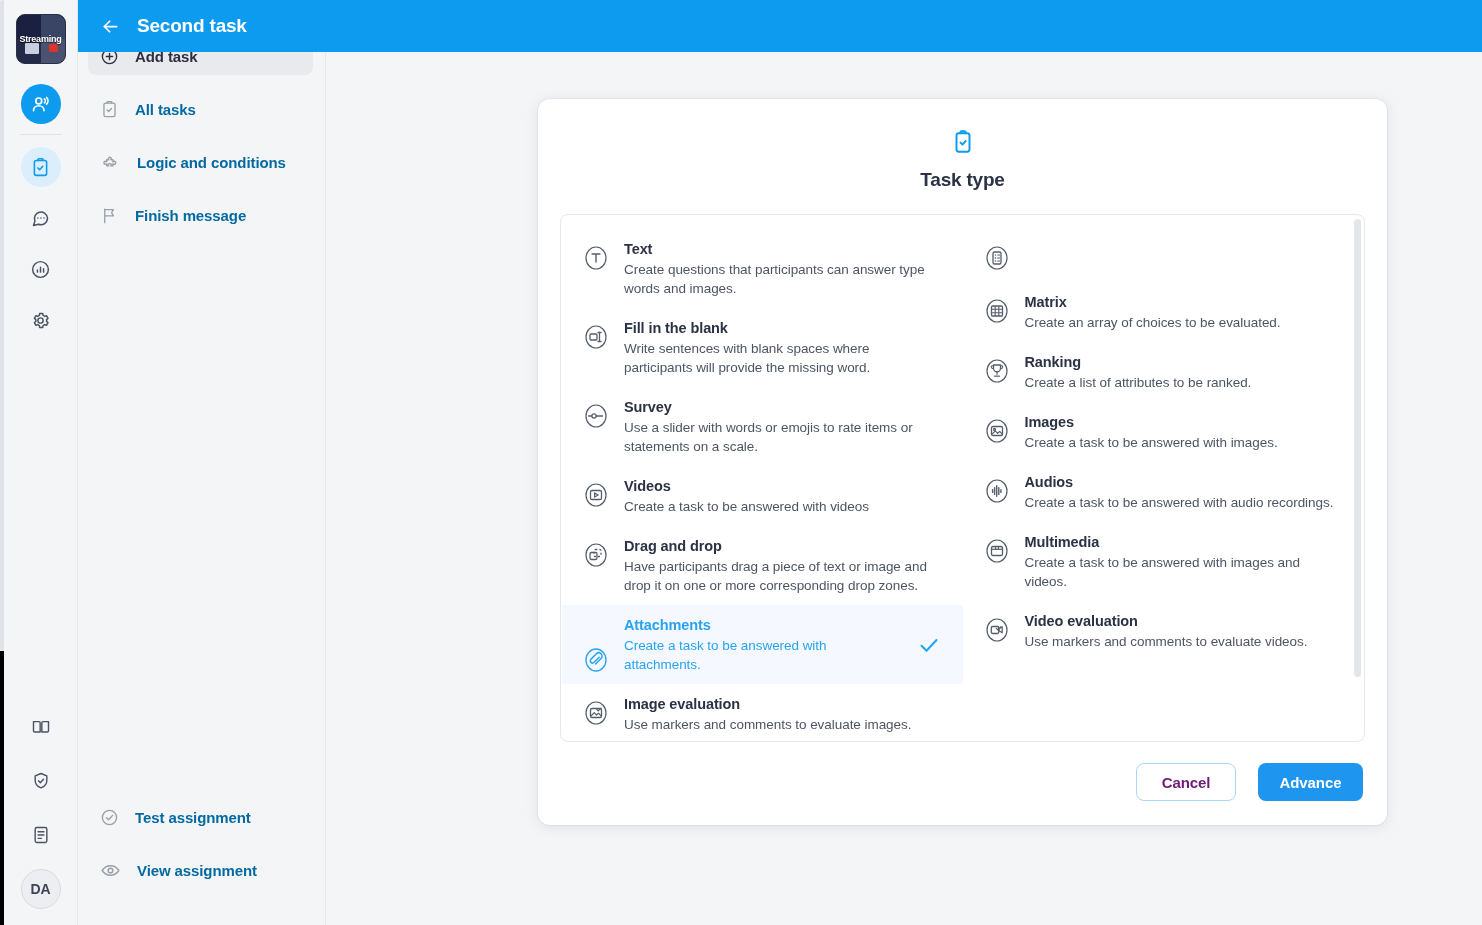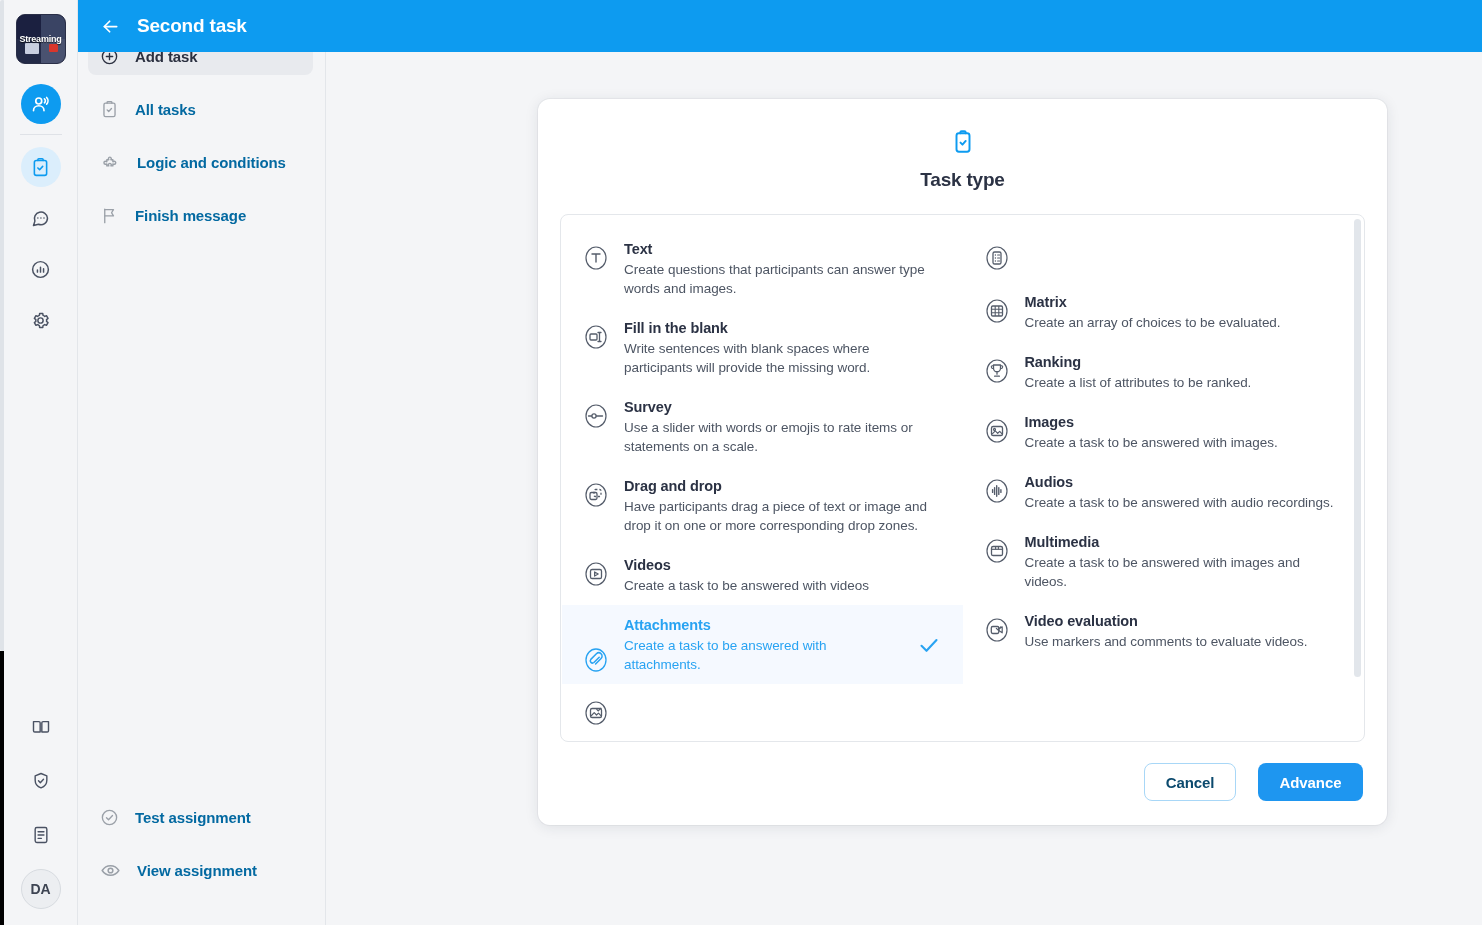--- a/index.html
+++ b/index.html
@@ -142,21 +142,21 @@
   .modal-actions {
     margin-top: auto; display: flex; justify-content: flex-end;
     gap: 22px; padding: 21px 2px 24px 0;
   }
   .btn {
     height: 38px; border-radius: 8px; font-size: 15px; font-weight: 700;
     letter-spacing: -0.1px; cursor: pointer; border: none;
     display: flex; align-items: center; justify-content: center;
     font-family: "Liberation Sans", sans-serif;
   }
-  .btn.ghost { width: 92px; background: #fff; color: #0c4a6e; border: 1px solid #a8d7f7; }
+  .btn.ghost { width: 100px; background: #fff; color: #701a75; border: 1px solid #a8d7f7; }
   .btn.primary { width: 105px; background: #1e96f0; color: #ffffff; }
 
   svg { display: block; }
 </style>
 </head>
 <body>
 
 <div id="app">
 
   <div class="page-scroll-track"></div>
@@ -394,42 +394,42 @@
               <span class="otitle">Survey</span>
               <span class="odesc" style="display:block">Use a slider with words or emojis to rate items or statements on a scale.</span>
             </span>
 
           </div>
 
           <div class="opt">
             <span class="oicon">
               <svg width="28" height="28" viewBox="0 0 28 28" fill="none" stroke="currentColor" stroke-width="1.2">
                 <ellipse cx="14" cy="14" rx="10" ry="11"></ellipse>
+                <rect x="8.5" y="9.5" width="11" height="9" rx="1.6" stroke-width="1.3"></rect>
+                <path d="M12.6 11.9l3.6 2.1-3.6 2.1z" stroke-width="1.2" stroke-linejoin="round"></path>
+              </svg>
+            </span>
+            <span class="otext">
+              <span class="otitle">Videos</span>
+              <span class="odesc" style="display:block">Create a task to be answered with videos</span>
+            </span>
+
+          </div>
+
+          <div class="opt">
+            <span class="oicon">
+              <svg width="28" height="28" viewBox="0 0 28 28" fill="none" stroke="currentColor" stroke-width="1.2">
+                <ellipse cx="14" cy="14" rx="10" ry="11"></ellipse>
                 <rect x="8" y="11.5" width="7" height="7" rx="1.4" stroke-width="1.3"></rect>
                 <rect x="12" y="8.5" width="7" height="7" rx="1.4" stroke-width="1.3" stroke-dasharray="2 2"></rect>
               </svg>
             </span>
             <span class="otext">
               <span class="otitle">Drag and drop</span>
               <span class="odesc" style="display:block">Have participants drag a piece of text or image and drop it on one or more corresponding drop zones.</span>
-            </span>
-
-          </div>
-
-          <div class="opt">
-            <span class="oicon">
-              <svg width="28" height="28" viewBox="0 0 28 28" fill="none" stroke="currentColor" stroke-width="1.2">
-                <ellipse cx="14" cy="14" rx="10" ry="11"></ellipse>
-                <rect x="8.5" y="9.5" width="11" height="9" rx="1.6" stroke-width="1.3"></rect>
-                <path d="M12.6 11.9l3.6 2.1-3.6 2.1z" stroke-width="1.2" stroke-linejoin="round"></path>
-              </svg>
-            </span>
-            <span class="otext">
-              <span class="otitle">Videos</span>
-              <span class="odesc" style="display:block">Create a task to be answered with videos</span>
             </span>
 
           </div>
 
           <div class="opt selected">
             <span class="oicon">
               <svg width="28" height="28" viewBox="0 0 28 28" fill="none" stroke="currentColor" stroke-width="1.3">
                 <ellipse cx="14" cy="14" rx="10" ry="11"></ellipse>
                 <path d="M17.2 11.2l-5.3 5.3a2.2 2.2 0 0 1-3.1-3.1l5.6-5.6a3.3 3.3 0 0 1 4.7 4.7l-5.5 5.5" stroke-linecap="round" stroke-linejoin="round" stroke-width="1.5"></path>
               </svg>
@@ -446,20 +446,24 @@
           </div>
 
           <div class="opt">
             <span class="oicon">
               <svg width="28" height="28" viewBox="0 0 28 28" fill="none" stroke="currentColor" stroke-width="1.2">
                 <ellipse cx="14" cy="14" rx="10" ry="11"></ellipse>
                 <rect x="8.5" y="9.5" width="11" height="9" rx="1.6" stroke-width="1.3"></rect>
                 <path d="M9 17l3.2-3.4 2.3 2.4 2-1.9 2.8 3" stroke-width="1.2" stroke-linejoin="round"></path>
                 <path d="M14.8 10.4l1.4 1.5 2.6-2.6" stroke-width="1.3" stroke-linecap="round"></path>
               </svg>
+            </span>
+            <span class="otext">
+              <span class="otitle">Image evaluation</span>
+              <span class="odesc" style="display:block">Use markers and comments to evaluate images.</span>
             </span>
 
           </div>
         </div>
 
         <div class="col right">
 
           <div class="opt">
             <span class="oicon">
               <svg width="28" height="28" viewBox="0 0 28 28" fill="none" stroke="currentColor" stroke-width="1.2">

